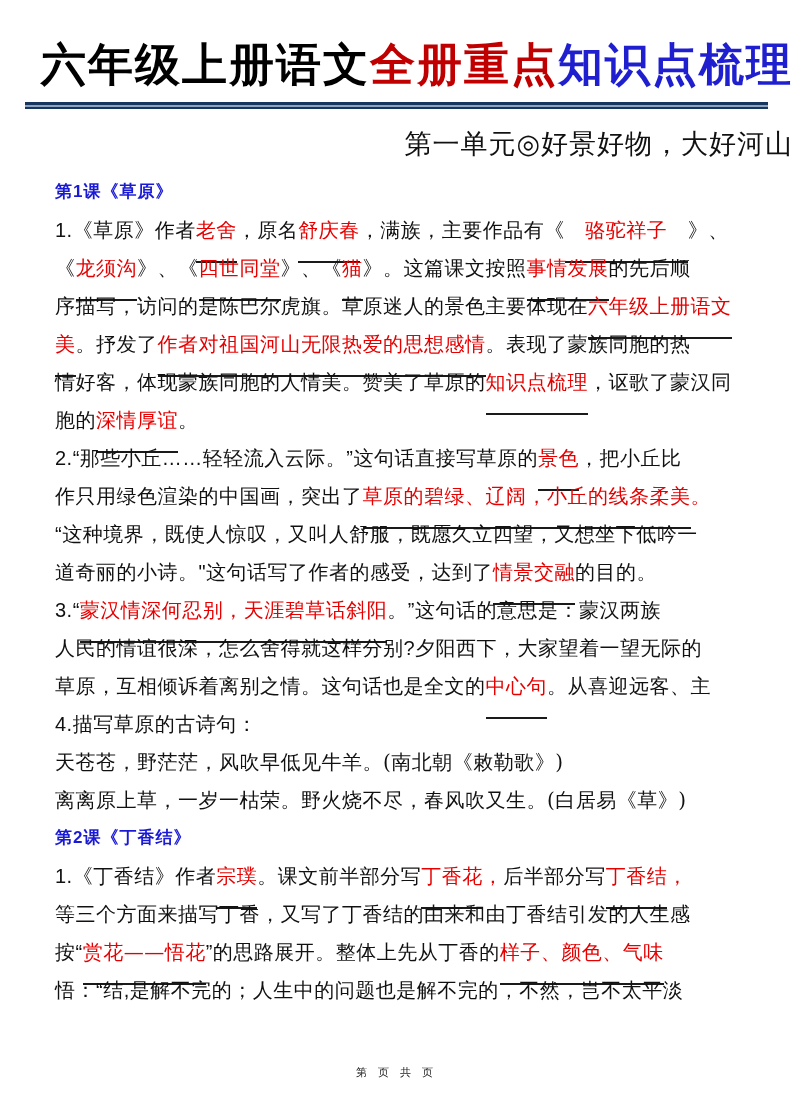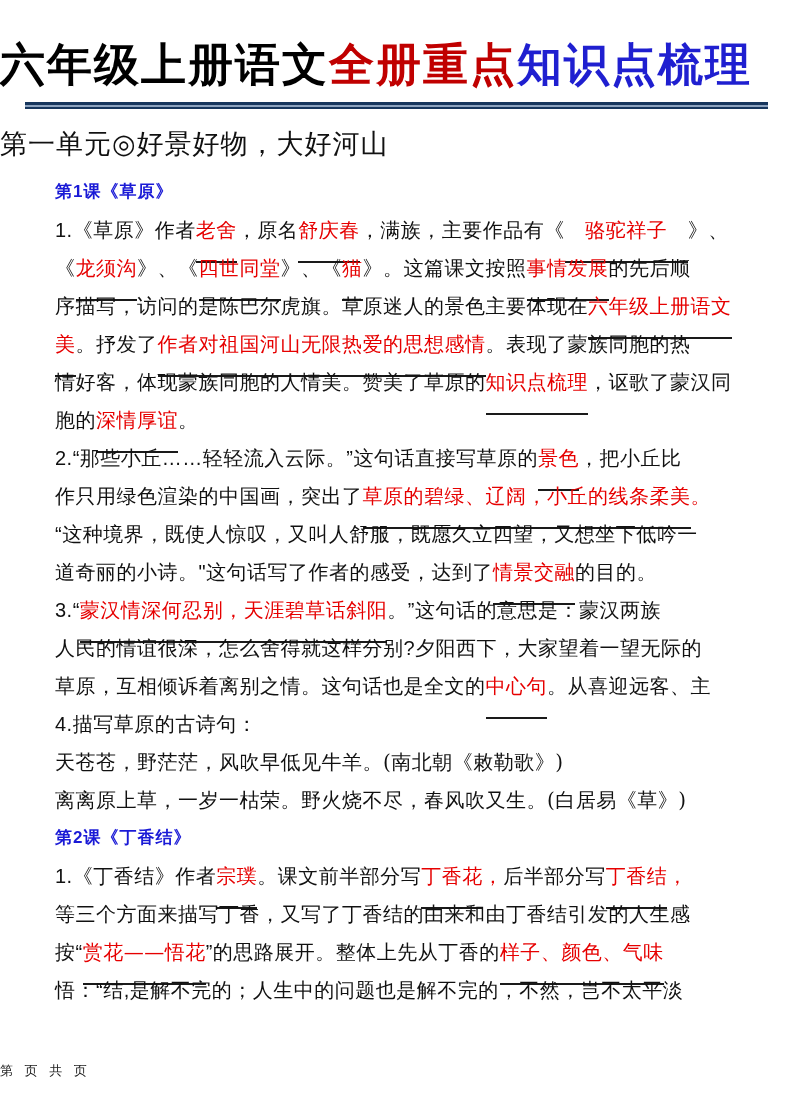--- a/index.html
+++ b/index.html
@@ -7,42 +7,42 @@
     position: relative;
     width: 793px;
     height: 1094px;
     margin: 0 auto;
     background: #ffffff;
     overflow: hidden;
     font-family: "Liberation Sans", sans-serif;
   }
   .doc-title {
     margin: 36px 0 0 0;
-    text-align: left;
+    text-align: right;
     font-family: "Liberation Serif", serif;
     font-weight: 700;
     font-size: 45px;
     line-height: 58px;
     letter-spacing: 2px;
     white-space: nowrap;
   }
   .title-black { color: #000000; }
   .title-red   { color: #c00000; }
   .title-blue  { color: #1f1fd0; }
   .title-rule {
     margin: 8px 25px 0 25px;
     height: 7px;
     background: linear-gradient(to bottom,
       #17365d 0%, #17365d 38%,
       #8da3bf 38%, #8da3bf 66%,
       #17365d 66%, #17365d 100%);
   }
   .section-heading {
     margin-top: 17px;
-    text-align: left;
+    text-align: right;
     font-family: "DejaVu Serif", serif;
     font-size: 27px;
     line-height: 36px;
     color: #111111;
     letter-spacing: 1px;
   }
   .doc-body {
     margin-top: 11px;
     padding: 0 55px 0 55px;
     font-size: 20px;
@@ -75,21 +75,22 @@
   }
   .run-k {
     color: #111111;
     font-family: "DejaVu Serif", serif;
   }
   .doc-footer {
     position: absolute;
     left: 0;
     right: 0;
     bottom: 14px;
-    font-size: 13px;
+    text-align: center;
+    font-size: 11px;
     color: #222222;
     letter-spacing: 4px;
   }
 </style>
 </head>
 <body>
 
 <div class="page">
 
   <h1 class="doc-title"><span class="title-black">六年级上册语文</span><span class="title-red">全册重点</span><span class="title-blue">知识点梳理</span></h1>

